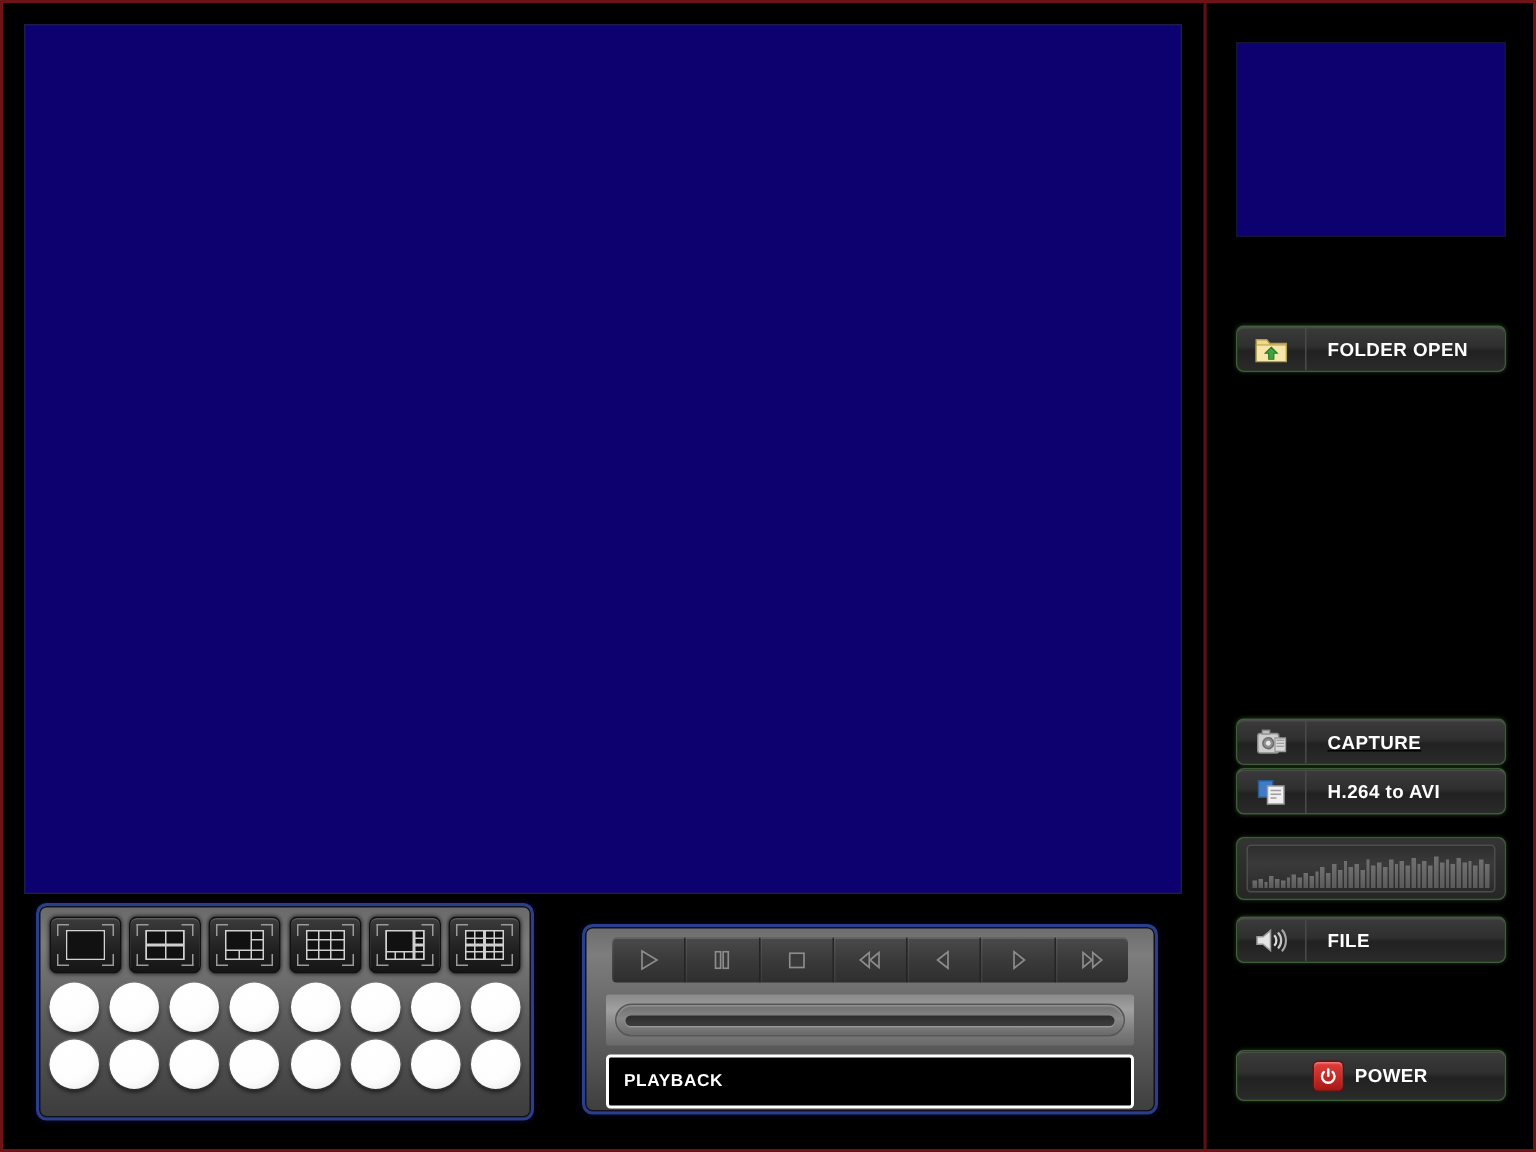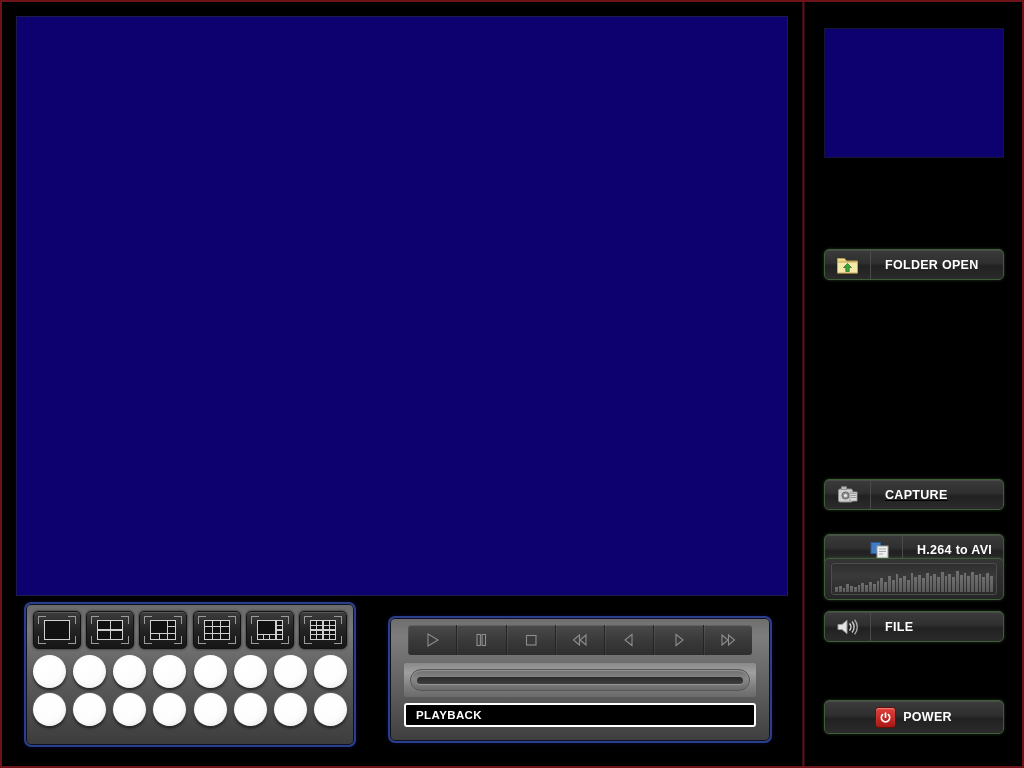--- a/index.html
+++ b/index.html
@@ -143,21 +143,21 @@
     box-shadow: 0 1px 1px rgba(255,255,255,.25) inset;
   }
   .seek-groove {
     flex: 1; height: 7px;
     border-radius: 4px;
     background: linear-gradient(to bottom,#2c2c2c,#3d3d3d);
     box-shadow: 0 1px 0 rgba(255,255,255,.22);
   }
   .status-bar {
     margin: 6px 8px 0 8px;
-    height: 24px;
+    height: 36px;
     background: #000;
     border: 2px solid #ffffff;
     border-radius: 3px;
     display: flex; align-items: center;
     padding-left: 10px;
   }
   .status-bar span {
     color: #fff; font-size: 11.5px; font-weight: bold; letter-spacing: .4px;
   }
 
@@ -199,23 +199,23 @@
     font-size: 12.5px;
     font-weight: bold;
     letter-spacing: .3px;
     padding-left: 14px;
   }
   .side-btn.centered { justify-content: center; }
   .side-btn.centered .ico-cell { border-right: none; width: auto; flex: 0 0 auto; padding-right: 8px; }
   .side-btn.centered .lbl { padding-left: 0; }
 
   #btn-file-open   { top: 178px; }
-  #btn-folder-open { top: 215px; margin-top: 32px; }
+  #btn-folder-open { top: 215px; }
   #btn-capture     { top: 477px; text-decoration: underline; }
-  #btn-h264        { top: 532px; padding-left: 32px; }
+  #btn-h264        { top: 510px; }
   #btn-mute        { top: 609px; }
   #btn-setting     { top: 648px; }
   #btn-power       { top: 698px; height: 34px; }
 
   .volume-widget {
     position: absolute;
     left: 16px; top: 556px;
     width: 180px; height: 42px;
     border: 1px solid #3e5e38;
     border-radius: 5px;

